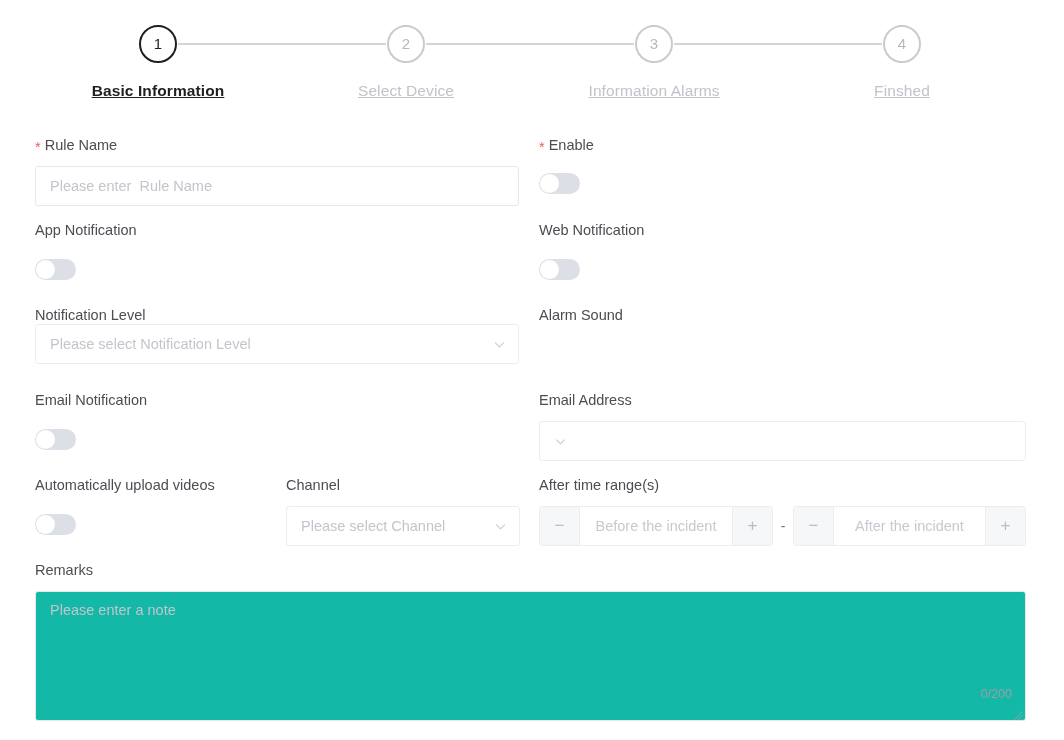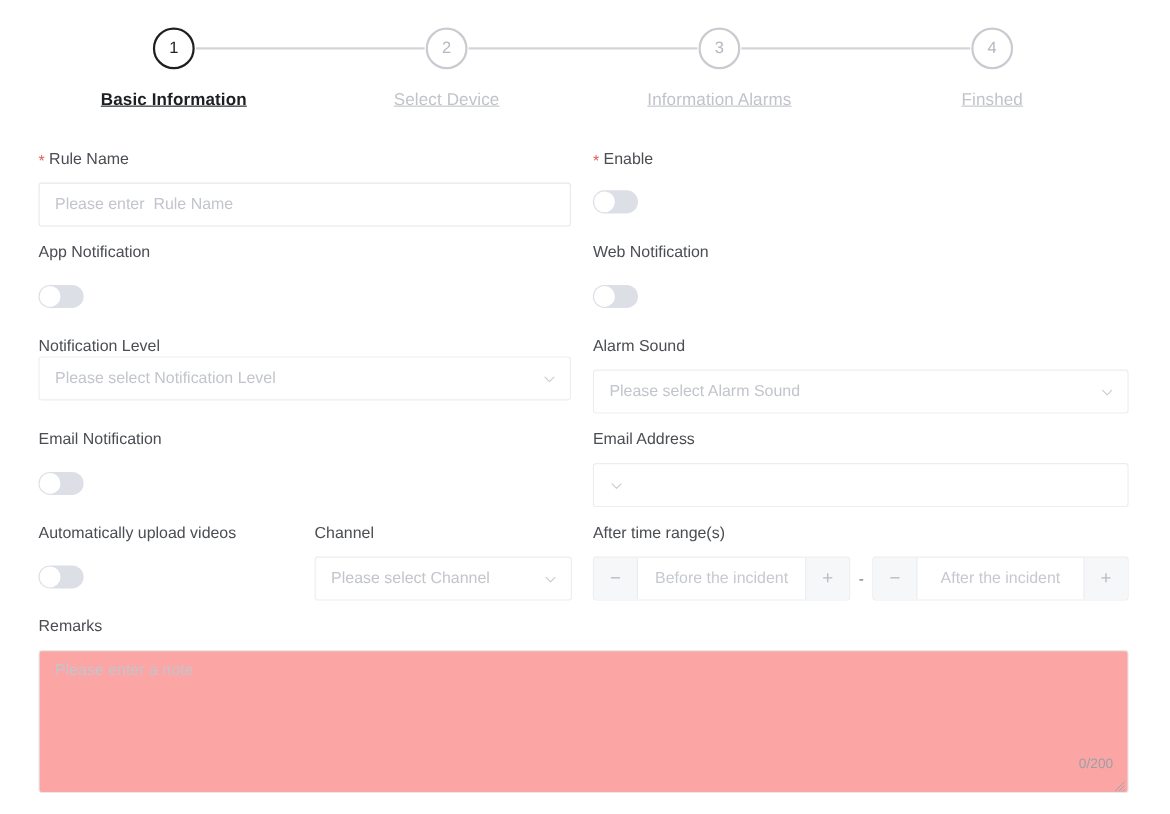--- a/index.html
+++ b/index.html
@@ -179,21 +179,21 @@
     flex: 0 0 20px;
   }
 
   
   .ta-wrap { position: relative; }
   .ta {
     width: 100%;
     height: 130px;
     border: 1px solid #e6e8eb;
     border-radius: 3px;
-    background: #fca5a5;
+    background: #14b8a6;
     font-size: 14.5px;
     color: #3a3d42;
     font-family: "Liberation Sans", sans-serif;
     padding: 10px 14px;
     resize: none;
     outline: none;
     display: block;
   }
   .ta::placeholder { color: #c2c5cb; }
   .ta-count {
@@ -281,28 +281,20 @@
         <span class="chev">
           <svg viewBox="0 0 16 16" width="13" height="13">
               <path d="M3 6 L8 11 L13 6" fill="none" stroke="#c8cbd1" stroke-width="1.3" stroke-linecap="round" stroke-linejoin="round"></path>
             </svg>
         </span>
       </div>
     </div>
 
     <div class="abs" style="left:539px; top:196px; width:487px;">
       <div class="field-label">Alarm Sound</div>
-      <div class="sel" style="margin-top:12px;">
-        <div class="sel-text">Please select Alarm Sound</div>
-        <span class="chev">
-          <svg viewBox="0 0 16 16" width="13" height="13">
-              <path d="M3 6 L8 11 L13 6" fill="none" stroke="#c8cbd1" stroke-width="1.3" stroke-linecap="round" stroke-linejoin="round"></path>
-            </svg>
-        </span>
-      </div>
     </div>
 
     <div class="abs" style="left:35px; top:281px; width:300px;">
       <div class="field-label">Email Notification</div>
       <div class="switch" style="margin-top:20px;">
         <div class="knob"></div>
       </div>
     </div>
 
     <div class="abs" style="left:539px; top:281px; width:487px;">

